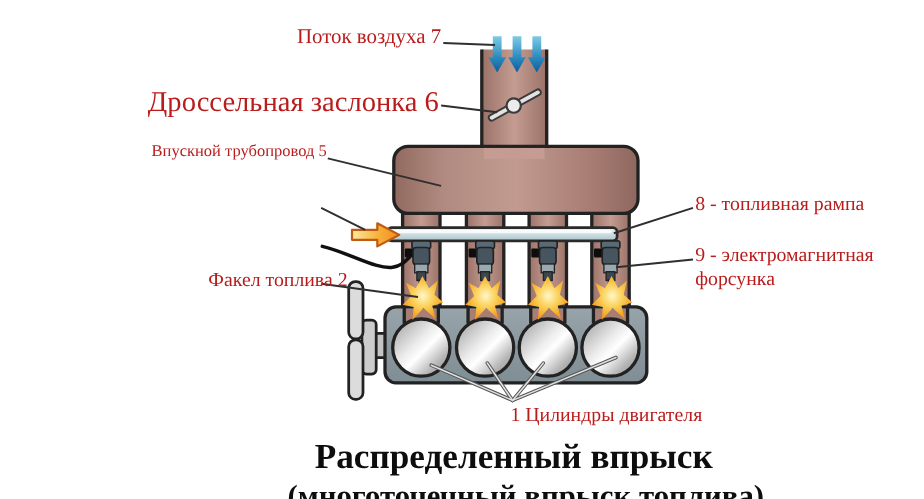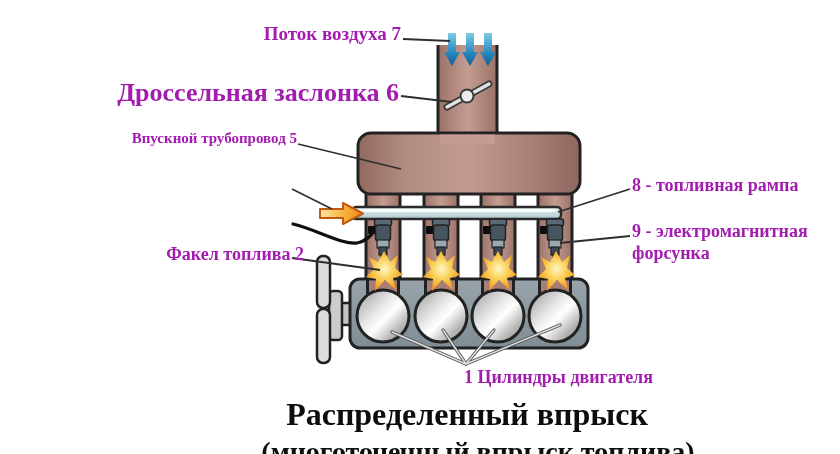--- a/index.html
+++ b/index.html
@@ -6,32 +6,32 @@
   #stage{
     position:relative;
     width:840px;height:454px;
     background:#ffffff;
     overflow:hidden;
     font-family:"Liberation Serif", serif;
   }
   #diagram-svg{position:absolute;left:0;top:0;}
   .lab{
     position:absolute;
-    font-weight:700;
+    font-weight:400;
     font-size:18px;
-    color:#a21caf;
+    color:#b91c1c;
     white-space:nowrap;
     line-height:1.08;
   }
   #lab-air{top:24px;right:439px;font-size:19px;}
   #lab-throttle{top:79px;right:441px;font-size:26px;}
   #lab-intake{top:130px;right:543px;font-size:15px;}
   #lab-supply{top:175px;right:550px;}
   #lab-wire{top:208px;right:549px;}
-  #lab-spray{top:245px;right:536px;}
+  #lab-spray{top:245px;right:524px;}
   #lab-rail{top:176px;left:632px;}
   #lab-injector{top:220px;left:632px;width:210px;white-space:normal;line-height:22px;}
   #lab-cyl{top:368px;left:464px;}
   #caption-title{
     position:absolute;top:396px;left:467px;transform:translateX(-50%);
     font-weight:700;font-size:32px;color:#0d0d0d;white-space:nowrap;
   }
   #caption-subtitle{
     position:absolute;top:436px;left:478px;transform:translateX(-50%);
     font-weight:700;font-size:28px;color:#0d0d0d;white-space:nowrap;

